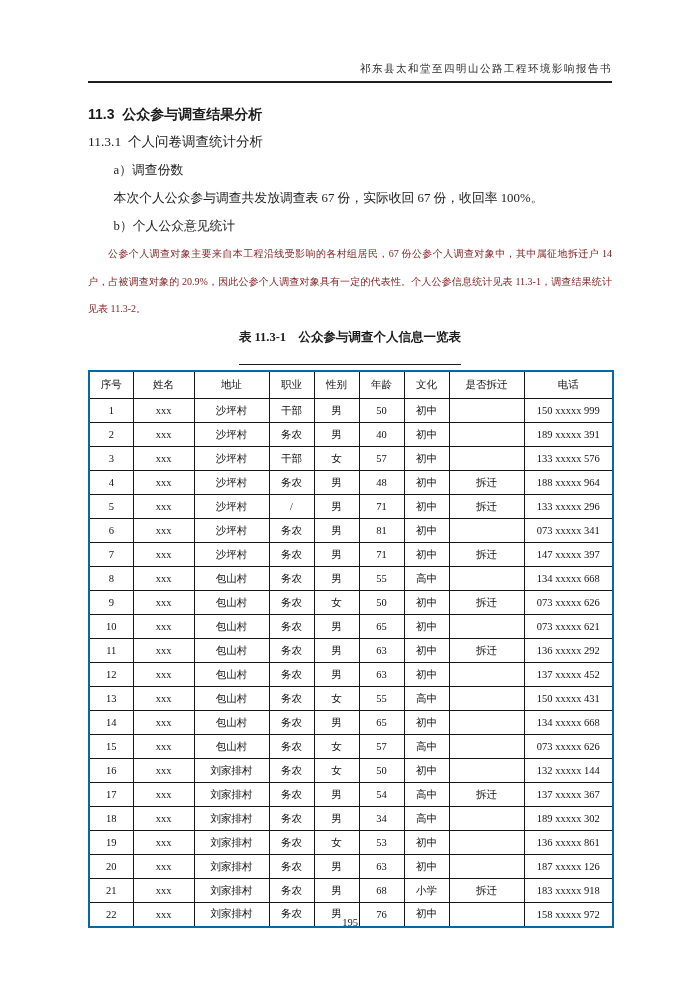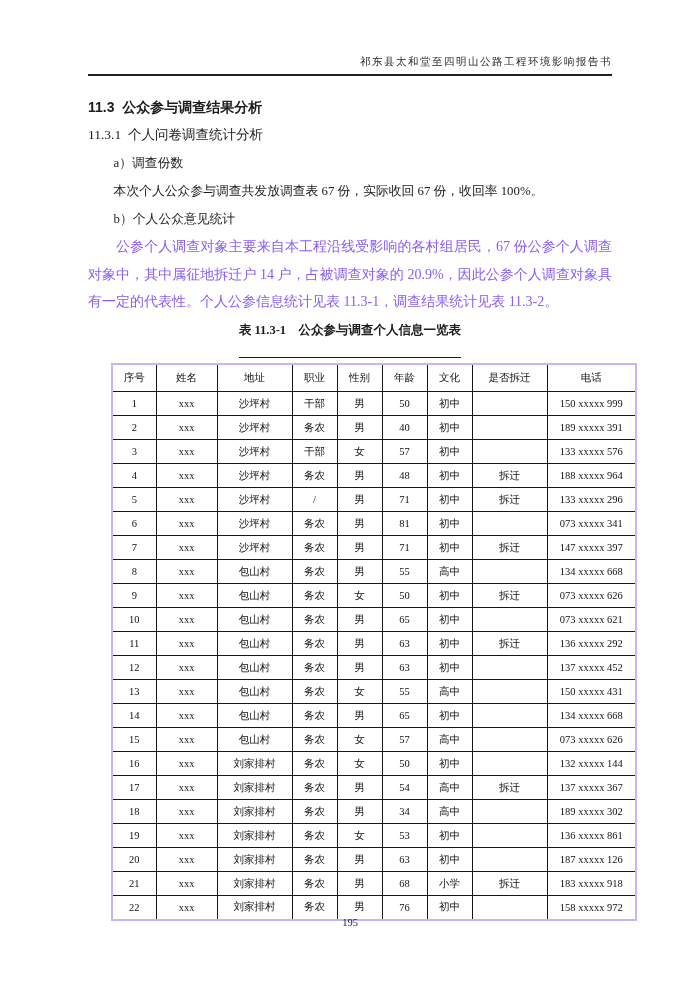--- a/index.html
+++ b/index.html
@@ -8,21 +8,21 @@
     position:relative;
     width:700px; height:990px;
     margin:0 auto;
     background:#ffffff;
     color:#1c1c1c;
     font-family:"Liberation Serif","DejaVu Serif",serif;
     overflow:hidden;
   }
   .content {
     position:absolute;
-    left:88px; top:8px;
+    left:88px; top:15px;
     width:524px;
   }
   .doc-header {
     padding-top:47px;
     text-align:right;
     font-size:10.5px;
     letter-spacing:1.5px;
     color:#2a2a2a;
     white-space:pre-wrap;
   }
@@ -43,45 +43,44 @@
     font-size:13.5px;
     white-space:pre-wrap;
   }
   .line-item {
     height:28px; line-height:28px;
     font-size:12.8px;
     text-indent:2em;
     white-space:pre-wrap;
   }
   .para {
-    font-size:14px;
+    font-size:10px;
     line-height:27.5px;
     text-indent:2em;
     text-align:justify;
-    color:#8b5cf6;
+    color:#7f1d1d;
   }
   .table-title {
     margin-top:6px;
     text-align:center;
     font-size:12.5px;
     font-weight:bold;
   }
   .table-title span {
     display:inline-block;
     border-bottom:1.5px solid #1a1a1a;
     padding-bottom:18px;
     white-space:pre-wrap;
   }
   table.info {
     margin-top:5px;
     width:524px;
     table-layout:fixed;
     border-collapse:collapse;
-    border:2px solid #c4b5fd;
-    margin-left:23px;
+    border:2px solid #0369a1;
   }
   table.info th, table.info td {
     border-left:1px solid #161616;
     border-right:1px solid #161616;
     border-top:1.5px solid #161616;
     border-bottom:1.5px solid #161616;
     text-align:center;
     vertical-align:middle;
     font-weight:normal;
     font-size:10.5px;

